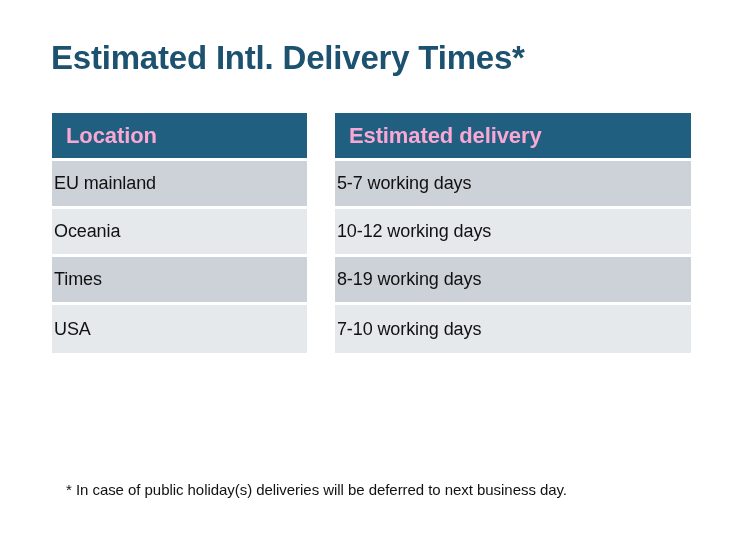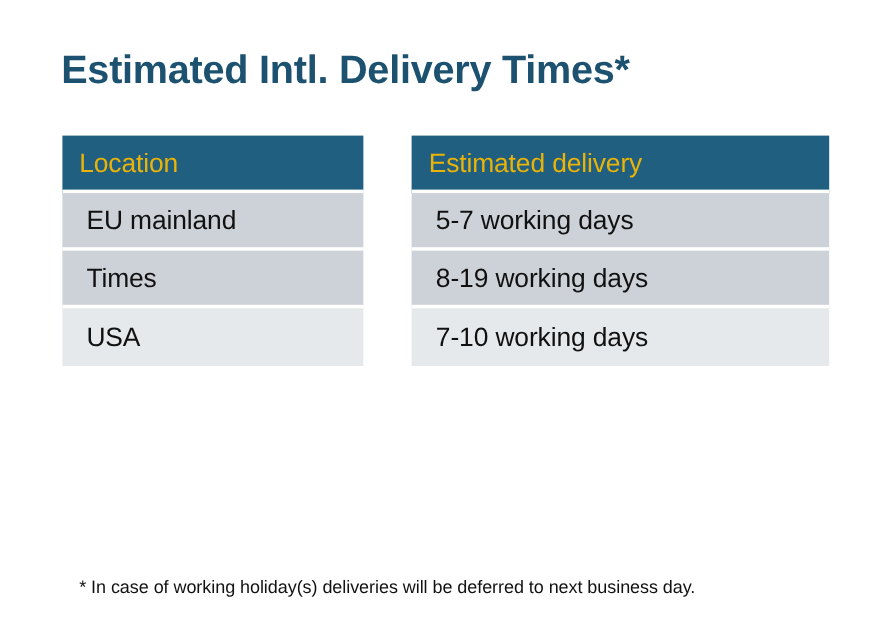--- a/index.html
+++ b/index.html
@@ -56,35 +56,35 @@
   }
 
   
   .col-location  { width: 264px; }
   .col-gutter    { width: 4px; padding: 0; background: #ffffff; }
   .col-estimated { width: 371px; }
 
   
   .table-head th {
     background: #215F81;
-    color: #eab308;
+    color: #f9a8d4;
     font-size: 22px;
-    font-weight: 400;
+    font-weight: 700;
     letter-spacing: -0.1px;
     padding: 0 14px;
     height: 48px;
   }
   .table-head .col-gutter { background: #ffffff; }
 
   
   .table-body td {
-    font-size: 22px;
+    font-size: 18px;
     font-weight: 400;
     color: #111111;
-    padding: 0 20px;
+    padding: 0 2px;
     height: 48px;
     letter-spacing: -0.1px;
   }
   .table-body tr.row-odd td  { background: #CDD1D8; }
   .table-body tr.row-even td { background: #E6E9EC; }
   .table-body tr td.col-gutter { background: #ffffff; }
 
   
   .table-body tr td { border-bottom: 3px solid #ffffff; }
   .table-head th { border-bottom: 3px solid #ffffff; }
@@ -117,28 +117,33 @@
         <th class="col-gutter"></th>
         <th class="col-estimated">Estimated delivery</th>
       </tr>
     </thead>
     <tbody class="table-body">
       <tr class="row-odd">
         <td class="col-location">EU mainland</td>
         <td class="col-gutter"></td>
         <td class="col-estimated">5-7 working days</td>
       </tr>
+      <tr class="row-even">
+        <td class="col-location">Oceania</td>
+        <td class="col-gutter"></td>
+        <td class="col-estimated">10-12 working days</td>
+      </tr>
       <tr class="row-odd">
         <td class="col-location">Times</td>
         <td class="col-gutter"></td>
         <td class="col-estimated">8-19 working days</td>
       </tr>
       <tr class="row-even">
         <td class="col-location">USA</td>
         <td class="col-gutter"></td>
         <td class="col-estimated">7-10 working days</td>
       </tr>
     </tbody>
   </table>
 
-  <div id="footnote">* In case of working holiday(s) deliveries will be deferred to next business day.</div>
+  <div id="footnote">* In case of public holiday(s) deliveries will be deferred to next business day.</div>
 
 </div>
 
 </body></html>

